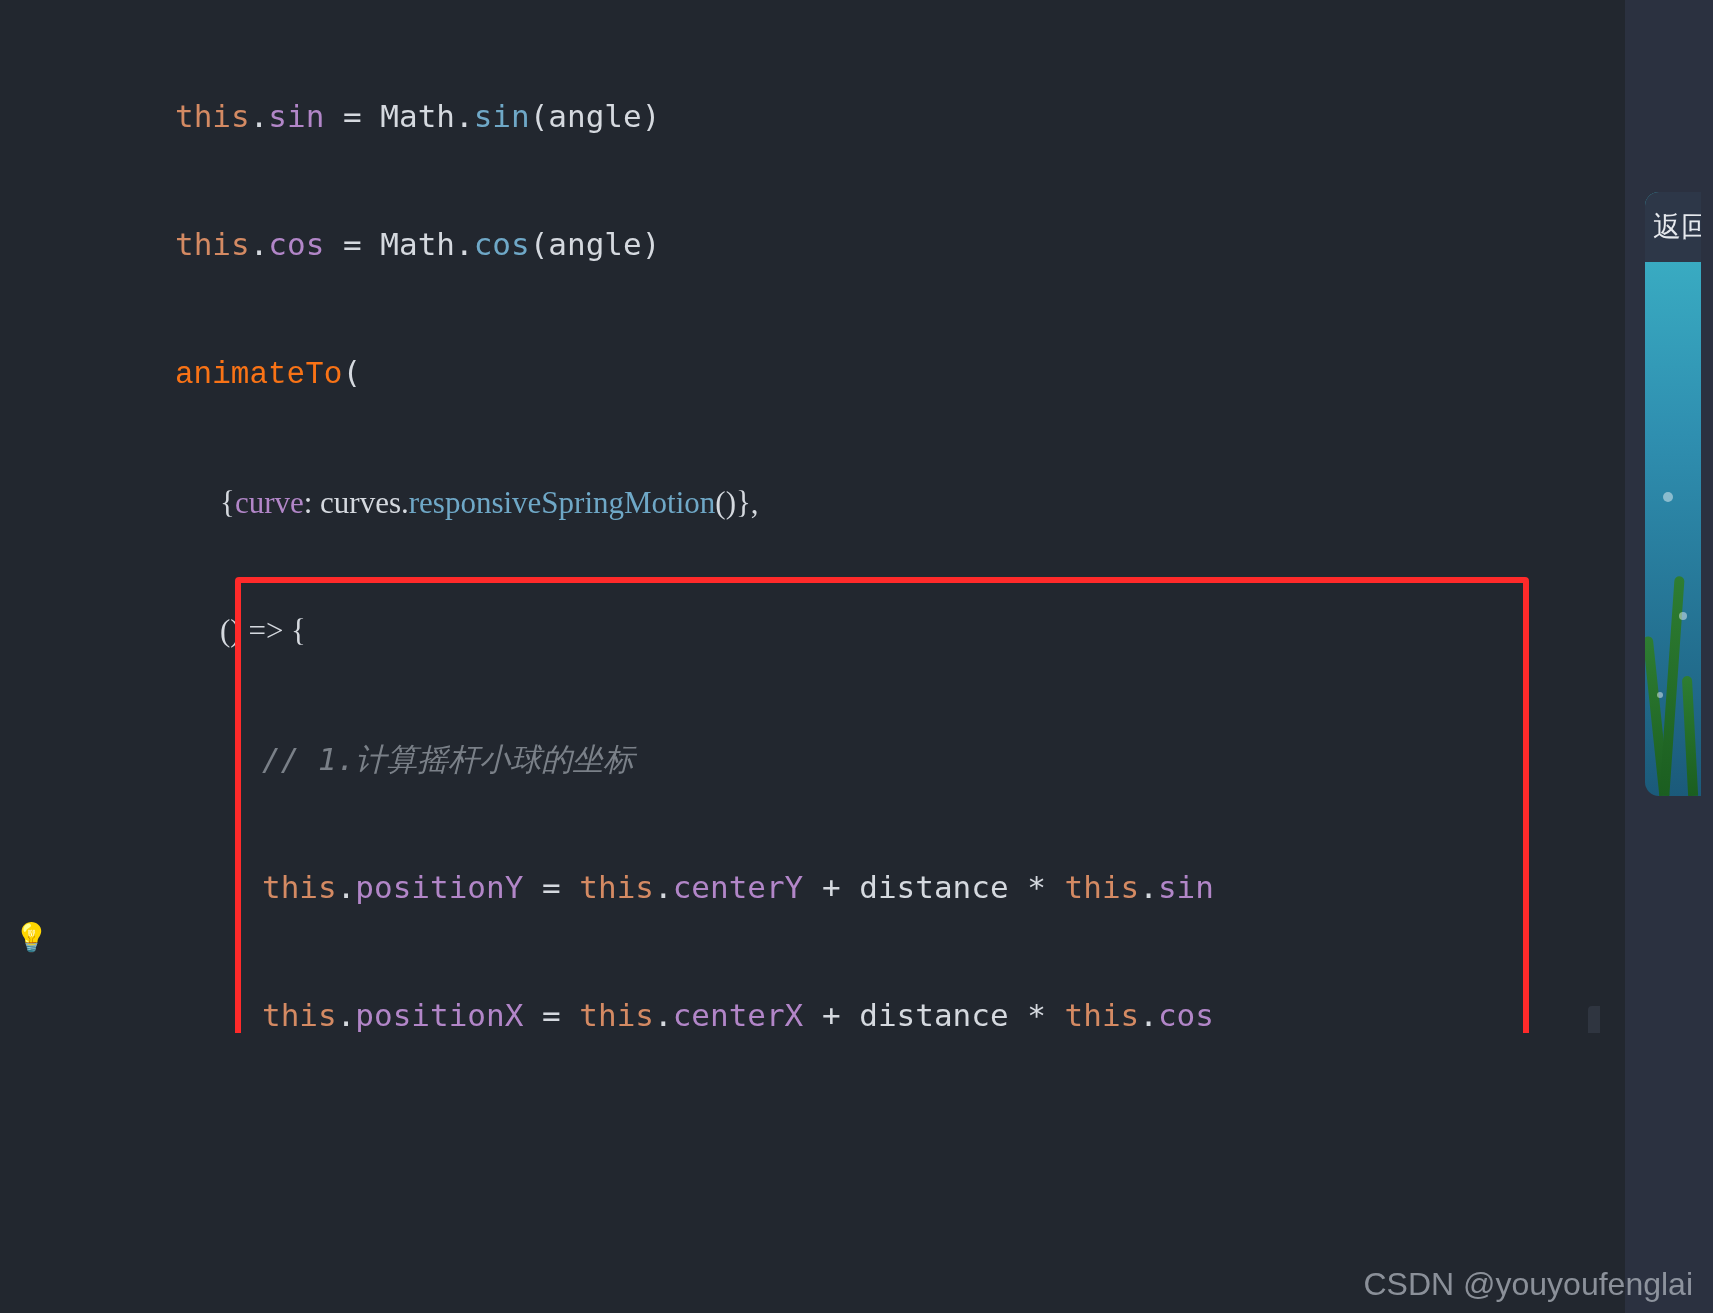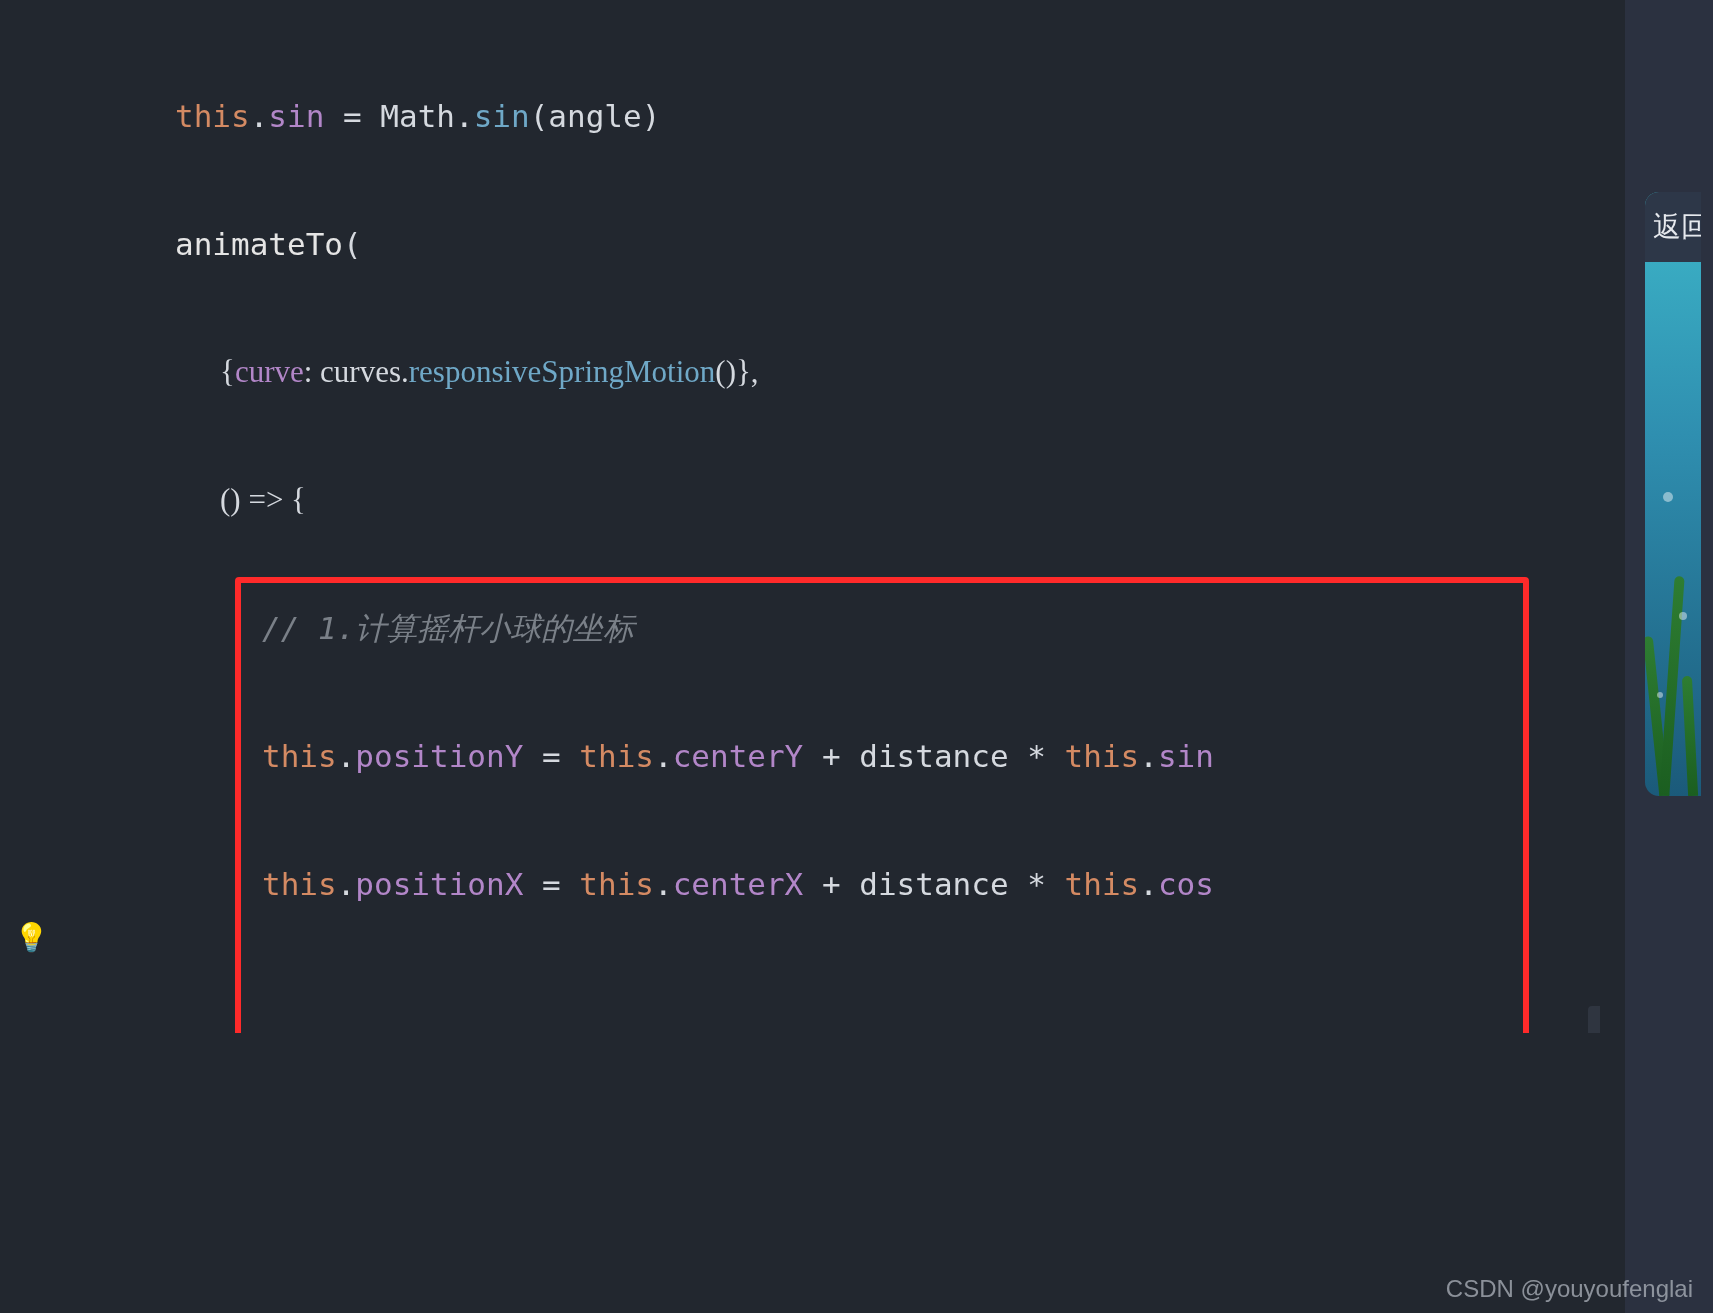--- a/index.html
+++ b/index.html
@@ -38,21 +38,21 @@
     line-height: 64px;
     white-space: pre;
     color: #d5d9df;
   }
   .ind1 { padding-left: 175px; }
   .ind2 { padding-left: 220px; font-family: Liberation Serif, serif; }
   .ind3 { padding-left: 262px; }
 
   .kw      { color: #d48a63; }           
   .fn-call { color: #6fa8c7; }           
-  .fn-name { color: #e5e5e5; }           
+  .fn-name { color: #f97316; font-family: Liberation Mono, monospace; }           
   .prop    { color: #b286c8; }           
   .cmt     { color: #7a8088; font-style: italic; }
   .plain   { color: #d5d9df; }
   .op      { color: #d5d9df; }
 
   .red-box {
     position: absolute;
     left: 235px;
     top: 577px;
     width: 1282px;
@@ -142,34 +142,35 @@
     height: 60px;
     background: #4a5468;
     border-radius: 4px;
   }
 
   .watermark {
     position: absolute;
     right: 20px;
     bottom: 10px;
     color: #aeb4bd;
-    font-size: 24px;
+    font-size: 32px;
     font-family: "PingFang SC","Microsoft YaHei",sans-serif;
     opacity: 0.75;
   }
 </style>
 </head>
 <body>
 
 <div class="viewport">
 
   <div class="editor-area">
 
     <div class="code">
 <div class="ind1"><span class="kw">this</span><span class="op">.</span><span class="prop">sin</span><span class="op"> = </span><span class="plain">Math</span><span class="op">.</span><span class="fn-call">sin</span><span class="op">(</span><span class="plain">angle</span><span class="op">)</span></div>
+<div class="ind1"><span class="kw">this</span><span class="op">.</span><span class="prop">cos</span><span class="op"> = </span><span class="plain">Math</span><span class="op">.</span><span class="fn-call">cos</span><span class="op">(</span><span class="plain">angle</span><span class="op">)</span></div>
 <div class="ind1"><span class="fn-name">animateTo</span><span class="op">(</span></div>
 <div class="ind2"><span class="op">{</span><span class="prop">curve</span><span class="op">: </span><span class="plain">curves</span><span class="op">.</span><span class="fn-call">responsiveSpringMotion</span><span class="op">()</span><span class="op">},</span></div>
 <div class="ind2"><span class="op">() =&gt; {</span></div>
 <div class="ind3"><span class="cmt">// 1.计算摇杆小球的坐标</span></div>
 <div class="ind3"><span class="kw">this</span><span class="op">.</span><span class="prop">positionY</span><span class="op"> = </span><span class="kw">this</span><span class="op">.</span><span class="prop">centerY</span><span class="plain"> + distance * </span><span class="kw">this</span><span class="op">.</span><span class="prop">sin</span></div>
 <div class="ind3"><span class="kw">this</span><span class="op">.</span><span class="prop">positionX</span><span class="op"> = </span><span class="kw">this</span><span class="op">.</span><span class="prop">centerX</span><span class="plain"> + distance * </span><span class="kw">this</span><span class="op">.</span><span class="prop">cos</span></div>
 <div class="ind3"><span class="plain"></span></div>
 <div class="ind3"></div>
 
 

